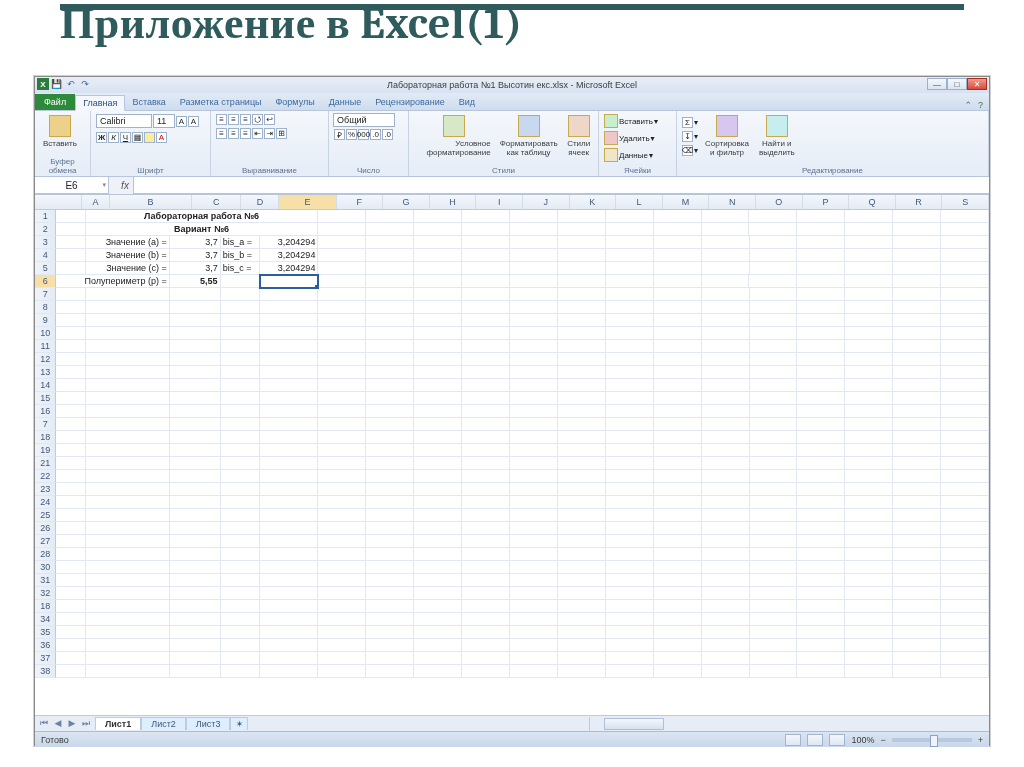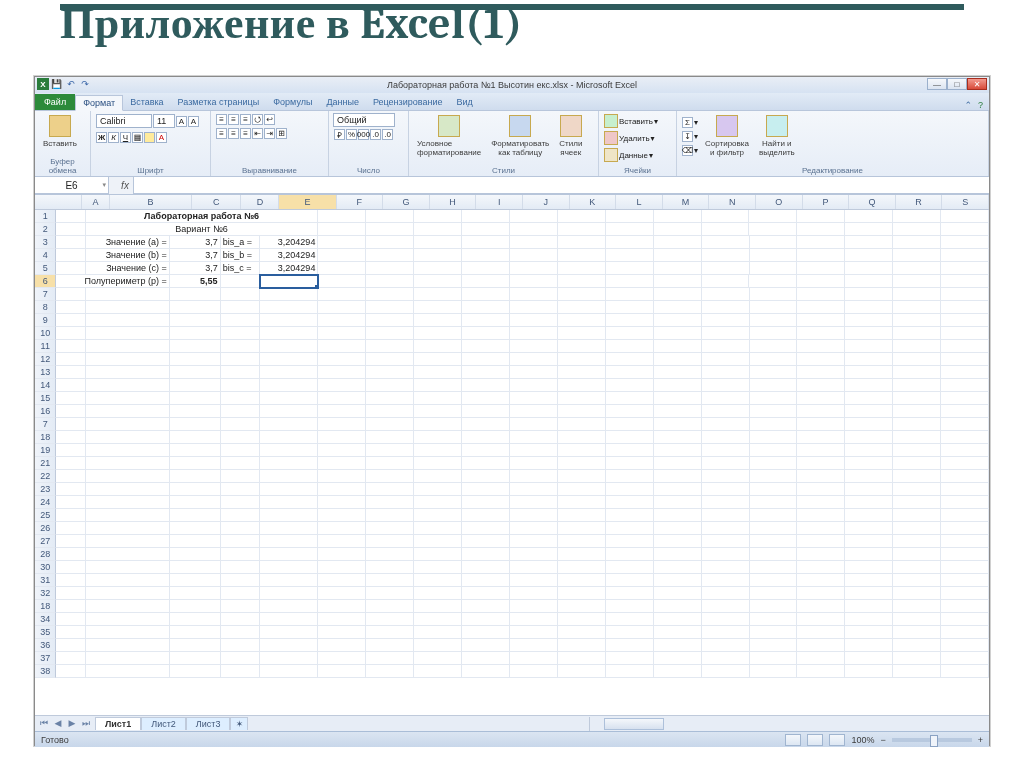--- a/index.html
+++ b/index.html
@@ -103,21 +103,21 @@
     <span>Лабораторная работа №1 Высотин екс.xlsx - Microsoft Excel</span>
     <div class="sys-right">
       <span class="win-btn">—</span>
       <span class="win-btn">□</span>
       <span class="win-btn close">✕</span>
     </div>
   </div>
 
   <div class="tabs">
     <div class="file-tab">Файл</div>
-    <div class="tab active">Формат</div>
+    <div class="tab active">Главная</div>
     <div class="tab">Вставка</div>
     <div class="tab">Разметка страницы</div>
     <div class="tab">Формулы</div>
     <div class="tab">Данные</div>
     <div class="tab">Рецензирование</div>
     <div class="tab">Вид</div>
     <div class="tabs-end">
       <span>⌃</span>
       <span style="color:#2a7d3c;">?</span>
     </div>
@@ -186,21 +186,21 @@
           <span class="box">.0</span>
         </div>
       </div>
       <div class="group-label">Число</div>
     </div>
 
     <div class="group" style="width:190px;">
       <div class="group-body">
         <div class="rb-btn">
             <div class="rb-ico" style="background:#d7e8c7;"></div>
-            <span style="white-space:pre-line;text-align:left;">Условное
+            <span style="white-space:pre-line;text-align:right;margin-left:10px;">Условное
 форматирование</span>
           </div>
         <div class="rb-btn">
             <div class="rb-ico" style="background:#c7d8ef;"></div>
             <span style="white-space:pre-line;text-align:center;">Форматировать
 как таблицу</span>
           </div>
         <div class="rb-btn">
             <div class="rb-ico" style="background:#efd7c7;"></div>
             <span style="white-space:pre-line;text-align:center;">Стили
@@ -290,21 +290,21 @@
           <div class="cell" style=""></div>
           <div class="cell" style=""></div>
           <div class="cell" style=""></div>
           <div class="cell" style=""></div>
           <div class="cell" style=""></div>
           <div class="cell" style=""></div>
         </div>
         <div class="row">
           <div class="rownum">2</div>
           <div class="cell" style="width:30px;"></div>
-          <div class="cell c" style="width:238px;">Вариант №6</div>
+          <div class="cell c" style="width:238px;font-weight:bold;">Вариант №6</div>
           <div class="cell" style=""></div>
           <div class="cell" style=""></div>
           <div class="cell" style=""></div>
           <div class="cell" style=""></div>
           <div class="cell" style=""></div>
           <div class="cell" style=""></div>
           <div class="cell" style=""></div>
           <div class="cell" style=""></div>
           <div class="cell" style=""></div>
           <div class="cell" style=""></div>

